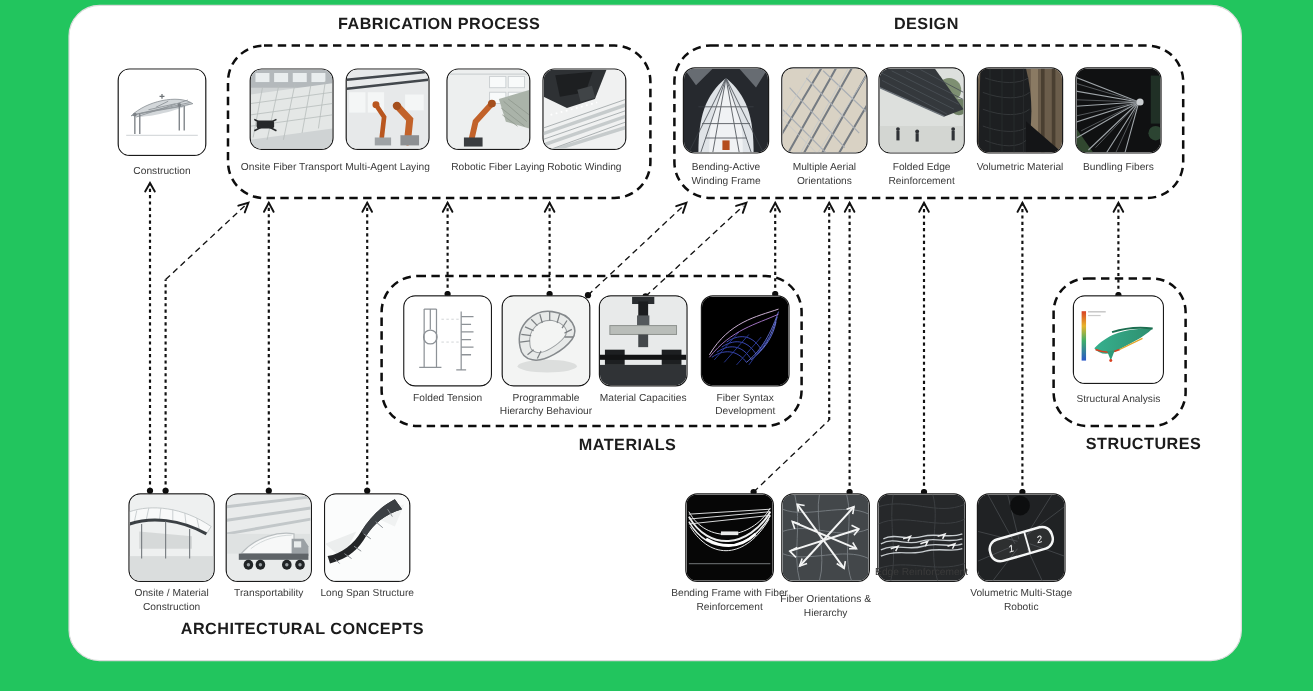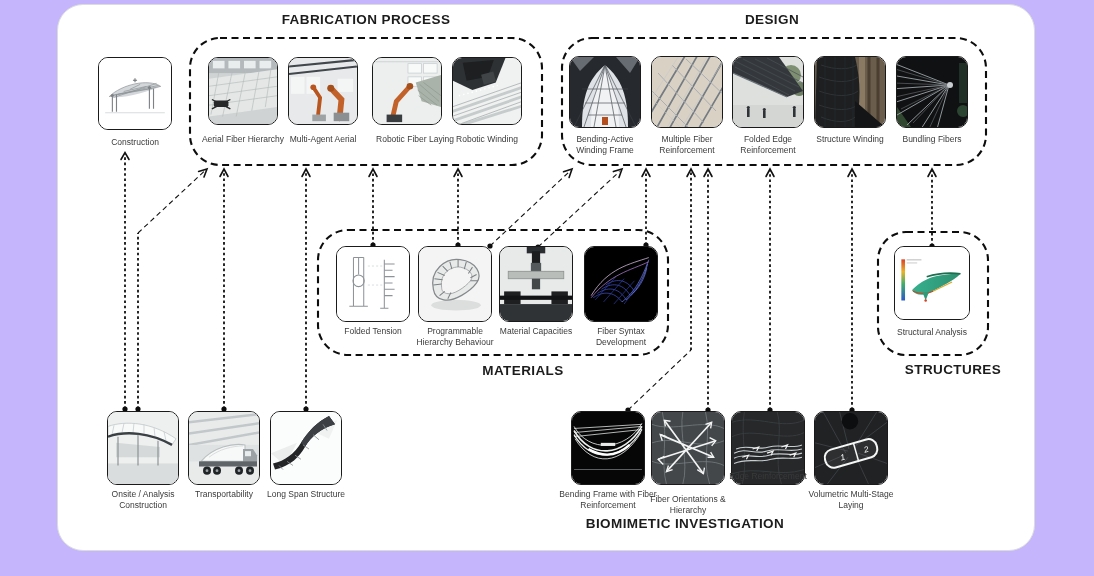--- a/index.html
+++ b/index.html
@@ -1,16 +1,16 @@
 <!DOCTYPE html>
 <html><head>
 <meta charset="utf-8">
 <style>
   html,body{margin:0;padding:0;background:#ffffff;}
-  .stage{position:relative;width:1094px;height:576px;background:#c4b5fd;overflow:hidden;
+  .stage{position:relative;width:1094px;height:576px;background:#22c55e;overflow:hidden;
          font-family:"Liberation Sans",sans-serif;}
   .card{position:absolute;left:57px;top:4px;width:976px;height:545px;background:#ffffff;
         border:1px solid #dcdcdc;border-radius:26px;}
   .overlay{position:absolute;left:0;top:0;width:1094px;height:576px;pointer-events:none;}
   .grp{stroke:#0d0d0d;stroke-width:2.1;stroke-dasharray:7 4.5;fill:none;}
   .vln{stroke:#111;stroke-width:1.8;stroke-dasharray:2.6 2.7;fill:none;}
   .dln{stroke:#111;stroke-width:1.1;stroke-dasharray:5 3.5;fill:none;}
   .ah{stroke:#111;stroke-width:1.6;fill:none;stroke-linecap:round;}
   .dot{fill:#0d0d0d;}
   .title{position:absolute;text-align:center;font-size:13.5px;font-weight:700;
@@ -88,21 +88,21 @@
         <circle class="dot" cx="770" cy="410" r="2.6"></circle>
       <circle class="dot" cx="852" cy="410" r="2.6"></circle>
         <circle class="dot" cx="932" cy="246" r="2.6"></circle>
     </g>
   </svg>
 
   <div class="title" style="left:216px;top:12px;width:300px">FABRICATION PROCESS</div>
   <div class="title" style="left:622px;top:12px;width:300px">DESIGN</div>
   <div class="title" style="left:373px;top:363px;width:300px">MATERIALS</div>
   <div class="title" style="left:803px;top:362px;width:300px">STRUCTURES</div>
-  <div class="title" style="left:535px;top:516px;width:300px">BIOMIMETIC INVESTIGATION</div>
+  <div class="title" style="left:102px;top:516px;width:300px">ARCHITECTURAL CONCEPTS</div>
 
   <div class="item" style="left:98px;top:57px;width:74px;height:73px">
     <svg viewBox="0 0 70 70" preserveAspectRatio="none">
       <rect width="70" height="70" fill="#fff"></rect>
       <path d="M10 38 C22 26 48 20 60 28 C48 33 22 41 10 38 Z" fill="#d3d7da"></path>
       <g stroke="#8e9398" stroke-width=".7" fill="none">
         <path d="M10 38 C22 26 48 20 60 28 M10 38 C24 34 46 31 60 28"></path>
         <path d="M12 37 L58 27 M14 39 L56 25 M18 36 L52 30 M24 33 L46 28 M30 31 L40 26"></path>
       </g>
       <g stroke="#7d8287" stroke-width="1.1">
@@ -127,21 +127,21 @@
           <rect x="52" y="3" width="12" height="8"></rect>
         </g>
       <path d="M0 22 L70 12 L70 52 L0 62 Z" fill="#e4e7e6"></path>
       <g stroke="#b7bdbb" stroke-width=".7">
           <path d="M0 30 L70 20 M0 40 L70 30 M0 50 L70 40 M10 16 L2 60 M24 14 L14 62 M38 12 L28 62 M52 11 L44 56 M64 10 L58 52"></path>
         </g>
       <rect x="5" y="45" width="15" height="7" rx="2" fill="#26282a"></rect>
       <path d="M3 44 L22 54 M3 54 L22 44" stroke="#26282a" stroke-width="1.4"></path>
     </svg>
   </div>
-  <div class="lbl" style="left:193px;top:134px;width:100px">Aerial Fiber Hierarchy</div>
+  <div class="lbl" style="left:193px;top:134px;width:100px">Onsite Fiber Transport</div>
 
   <div class="item" style="left:288px;top:57px;width:70px;height:68px">
     <svg viewBox="0 0 70 70" preserveAspectRatio="none">
       <rect width="70" height="70" fill="#e7e9ea"></rect>
       <g fill="#f4f6f6">
           <rect x="2" y="20" width="14" height="18"></rect>
           <rect x="18" y="20" width="14" height="18"></rect>
           <rect x="50" y="22" width="16" height="14"></rect>
         </g>
       <g stroke="#42474c" stroke-width="2.2">
@@ -152,21 +152,21 @@
         </g>
       <circle cx="25" cy="31" r="3" fill="#b9561f"></circle>
       <g stroke="#c2622a" stroke-width="6" fill="none" stroke-linecap="round">
           <path d="M52 64 L54 44 L43 32"></path>
         </g>
       <circle cx="43" cy="32" r="3.6" fill="#a54f1d"></circle>
       <rect x="46" y="58" width="16" height="9" fill="#8c8f92"></rect>
         <rect x="24" y="60" width="14" height="7" fill="#9ea2a5"></rect>
     </svg>
   </div>
-  <div class="lbl" style="left:273px;top:134px;width:100px">Multi-Agent Aerial</div>
+  <div class="lbl" style="left:273px;top:134px;width:100px">Multi-Agent Laying</div>
 
   <div class="item" style="left:372px;top:57px;width:70px;height:68px">
     <svg viewBox="0 0 70 70" preserveAspectRatio="none">
       <rect width="70" height="70" fill="#edefef"></rect>
       <path d="M0 4 H70" stroke="#cdd2d3" stroke-width="1"></path>
       <g fill="#f8fafa" stroke="#c9ced0" stroke-width=".8">
           <rect x="36" y="6" width="14" height="10"></rect>
           <rect x="52" y="6" width="14" height="10"></rect>
           <rect x="36" y="20" width="14" height="10"></rect>
           <rect x="52" y="20" width="14" height="10"></rect>
@@ -223,21 +223,21 @@
           <path d="M-6 64 L36 -6 M4 72 L48 -6 M16 74 L60 -4 M30 76 L72 2 M44 76 L78 18"></path>
         </g>
       <g stroke="#a9aeb4" stroke-width="1">
           <path d="M-4 30 L40 74 M6 16 L52 66 M20 8 L64 54 M34 2 L74 40"></path>
         </g>
       <g stroke="#c2c7cb" stroke-width=".6">
           <path d="M-6 50 L30 -6 M12 76 L56 -2 M26 76 L70 6 M-2 40 L34 76"></path>
         </g>
     </svg>
   </div>
-  <div class="lbl" style="left:645px;top:134px;width:84px">Multiple Fiber Reinforcement</div>
+  <div class="lbl" style="left:645px;top:134px;width:84px">Multiple Aerial Orientations</div>
 
   <div class="item" style="left:732px;top:56px;width:72px;height:72px">
     <svg viewBox="0 0 70 70" preserveAspectRatio="none">
       <rect width="70" height="70" fill="#dde0dd"></rect>
       <circle cx="58" cy="18" r="10" fill="#7e8f72"></circle>
         <circle cx="46" cy="12" r="7" fill="#8b9b7e"></circle>
         <circle cx="66" cy="32" r="7" fill="#6f8065"></circle>
       <rect y="48" width="70" height="22" fill="#d3d6d2"></rect>
       <path d="M0 0 L46 0 L70 34 L54 40 L0 16 Z" fill="#34383c"></path>
       <g stroke="#4b5157" stroke-width=".7">
@@ -266,21 +266,21 @@
       <path d="M2 0 H40 C46 24 46 48 40 70 H0 Z" fill="#1d1f21"></path>
       <g stroke="#35383b" stroke-width=".8" fill="none">
           <path d="M6 8 C20 13 34 13 42 8 M4 20 C20 26 36 26 43 20 M4 34 C20 40 36 40 43 34 M4 48 C20 54 36 54 42 48 M6 60 C20 66 34 66 40 60"></path>
         </g>
       <g stroke="#2a2d2f" stroke-width=".7">
           <path d="M10 0 V70 M20 0 V70 M30 0 V70 M38 0 V70"></path>
         </g>
       <path d="M40 44 L70 70 H40 Z" fill="#141517"></path>
     </svg>
   </div>
-  <div class="lbl" style="left:808px;top:134px;width:84px">Structure Winding</div>
+  <div class="lbl" style="left:808px;top:134px;width:84px">Volumetric Material</div>
 
   <div class="item" style="left:896px;top:56px;width:72px;height:72px">
     <svg viewBox="0 0 70 70" preserveAspectRatio="none">
       <rect width="70" height="70" fill="#101112"></rect>
       <path d="M0 50 L14 70 H0 Z" fill="#31472f"></path>
         <rect x="62" y="6" width="8" height="40" fill="#24382c" opacity=".8"></rect>
         <circle cx="66" cy="54" r="6" fill="#2c4432"></circle>
       <g stroke="#9ea4a8" stroke-width=".9">
           <path d="M52 28 L-4 6 M52 28 L-6 18 M52 28 L-6 32 M52 28 L-4 46 M52 28 L0 58 M52 28 L10 68 M52 28 L24 72 M52 28 L40 72"></path>
         </g>
@@ -393,21 +393,21 @@
       <path d="M0 14 C18 8 44 10 68 26 L64 32 C42 20 18 18 0 24 Z" fill="#f8f9f9" stroke="#c3c8ca" stroke-width=".8"></path>
       <g stroke="#c9ced0" stroke-width=".8">
           <path d="M6 13 L4 22 M16 11 L14 20 M26 11 L25 20 M36 12 L36 21 M46 15 L47 24 M56 19 L58 28"></path>
         </g>
       <path d="M0 24 C18 18 42 20 64 32" stroke="#3b4044" stroke-width="2.4" fill="none"></path>
       <g stroke="#7d8286" stroke-width="1">
           <path d="M10 24 V52 M30 22 V52 M50 28 V52"></path>
         </g>
     </svg>
   </div>
-  <div class="lbl" style="left:100px;top:489px;width:86px">Onsite / Analysis Construction</div>
+  <div class="lbl" style="left:100px;top:489px;width:86px">Onsite / Material Construction</div>
 
   <div class="item" style="left:188px;top:411px;width:72px;height:74px">
     <svg viewBox="0 0 70 70" preserveAspectRatio="none">
       <rect width="70" height="70" fill="#e9ebeb"></rect>
       <g stroke="#c2c7c9" stroke-width="2.4">
           <path d="M0 10 L70 2 M0 21 L70 11 M0 32 L70 20"></path>
         </g>
       <rect y="32" width="70" height="16" fill="#dfe2e2"></rect>
       <path d="M12 48 C24 34 44 30 56 32 L56 48 Z" fill="#f7f8f8" stroke="#b9bec0" stroke-width="1"></path>
       <path d="M20 44 C30 36 44 33 54 33" stroke="#cdd2d3" stroke-width=".7" fill="none"></path>
@@ -507,15 +507,15 @@
         </g>
       <circle cx="34" cy="9" r="8" fill="#0d0e0f"></circle>
       <g transform="rotate(-16 36 40)">
         <rect x="9" y="31" width="52" height="18" rx="8" fill="rgba(255,255,255,.06)" stroke="#f5f6f6" stroke-width="2"></rect>
         <path d="M40 31 V49" stroke="#f5f6f6" stroke-width="1.5"></path>
         <text x="24" y="44" font-size="8" font-style="italic" fill="#fff" font-family="Liberation Sans, sans-serif">1</text>
         <text x="48" y="43" font-size="8" font-style="italic" fill="#fff" font-family="Liberation Sans, sans-serif">2</text>
       </g>
     </svg>
   </div>
-  <div class="lbl" style="left:802px;top:489px;width:98px">Volumetric Multi-Stage Laying</div>
+  <div class="lbl" style="left:802px;top:489px;width:98px">Volumetric Multi-Stage Robotic</div>
 
 </div>
 
 </body></html>

